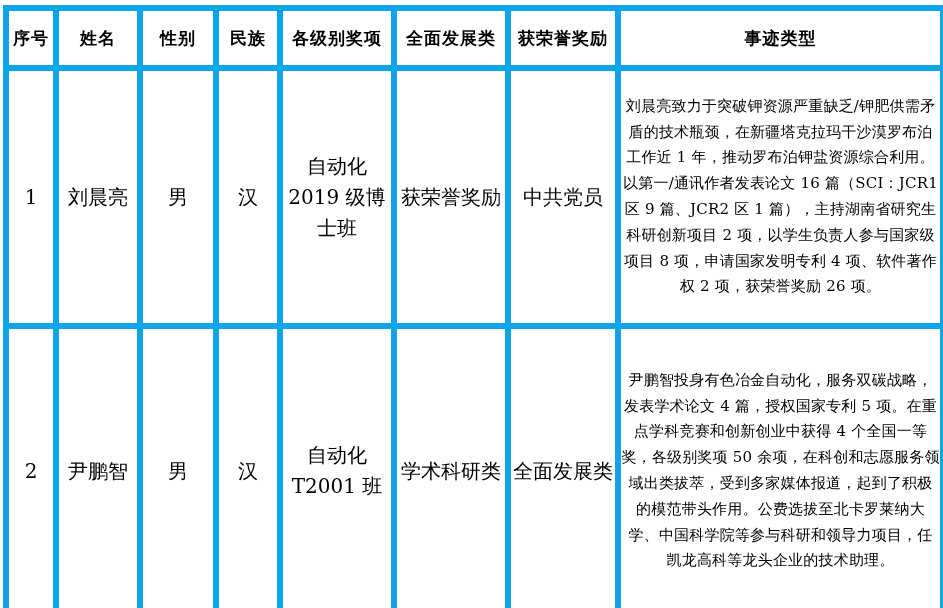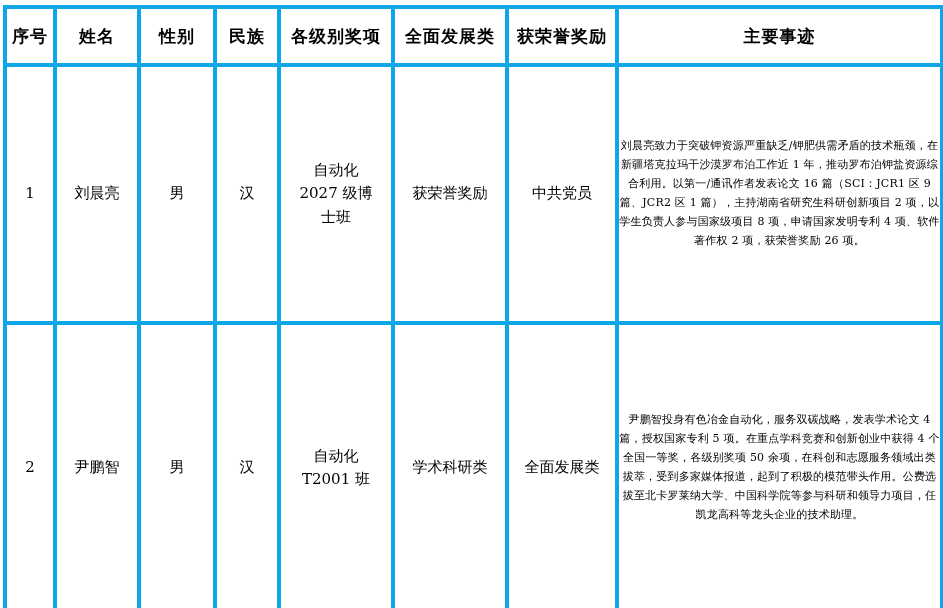--- a/index.html
+++ b/index.html
@@ -20,59 +20,59 @@
     position: relative;
     box-sizing: border-box;
   }
   table.roster {
     border-collapse: collapse;
     width: 937px;
     margin: 5px 0 0 3px;
     table-layout: fixed;
   }
   table.roster td, table.roster th {
-    border: 4px solid #0ea5e9;
+    border: 6px solid #0ea5e9;
     padding: 0;
     vertical-align: middle;
     text-align: center;
   }
   thead th {
     height: 54px;
     font-weight: bold;
     font-size: 17px;
     letter-spacing: 1px;
   }
   .col-seq   { width: 50px; }
   .col-name  { width: 84px; }
   .col-sex   { width: 76px; }
   .col-eth   { width: 64px; }
   .col-class { width: 114px; }
   .col-pol   { width: 114px; }
   .col-type  { width: 110px; }
   .col-deeds { width: 325px; }
 
   tbody td {
-    font-size: 15px;
+    font-size: 20px;
     line-height: 1.55;
   }
   tbody td.center-cell {
     text-align: center;
   }
   .cell-lines {
     display: block;
   }
   .cell-lines span {
     display: block;
   }
   td.deeds {
     text-align: justify;
     text-align-last: center;
     padding: 9px 10px 9px 10px;
     vertical-align: top;
-    font-size: 11px;
+    font-size: 15px;
     line-height: 1.72;
     letter-spacing: 0.2px;
   }
   tr.row-1 { height: 258px; }
   tr.row-2 { height: 290px; }
 </style>
 </head>
 <body>
 
 <div class="page">
@@ -89,33 +89,33 @@
     </colgroup>
     <thead>
       <tr>
         <th>序号</th>
         <th>姓名</th>
         <th>性别</th>
         <th>民族</th>
         <th>各级别奖项</th>
         <th>全面发展类</th>
         <th>获荣誉奖励</th>
-        <th>主要事迹</th>
+        <th>事迹类型</th>
       </tr>
     </thead>
     <tbody>
       <tr class="row-1">
         <td class="center-cell">1</td>
         <td class="center-cell">刘晨亮</td>
         <td class="center-cell">男</td>
         <td class="center-cell">汉</td>
         <td class="center-cell">
           <span class="cell-lines">
             <span>自动化</span>
-            <span>2027 级博</span>
+            <span>2019 级博</span>
             <span>士班</span>
           </span>
         </td>
         <td class="center-cell">获荣誉奖励</td>
         <td class="center-cell">中共党员</td>
         <td class="deeds">刘晨亮致力于突破钾资源严重缺乏/钾肥供需矛盾的技术瓶颈，在新疆塔克拉玛干沙漠罗布泊工作近 1 年，推动罗布泊钾盐资源综合利用。以第一/通讯作者发表论文 16 篇（SCI：JCR1 区 9 篇、JCR2 区 1 篇），主持湖南省研究生科研创新项目 2 项，以学生负责人参与国家级项目 8 项，申请国家发明专利 4 项、软件著作权 2 项，获荣誉奖励 26 项。</td>
       </tr>
       <tr class="row-2">
         <td class="center-cell">2</td>
         <td class="center-cell">尹鹏智</td>

